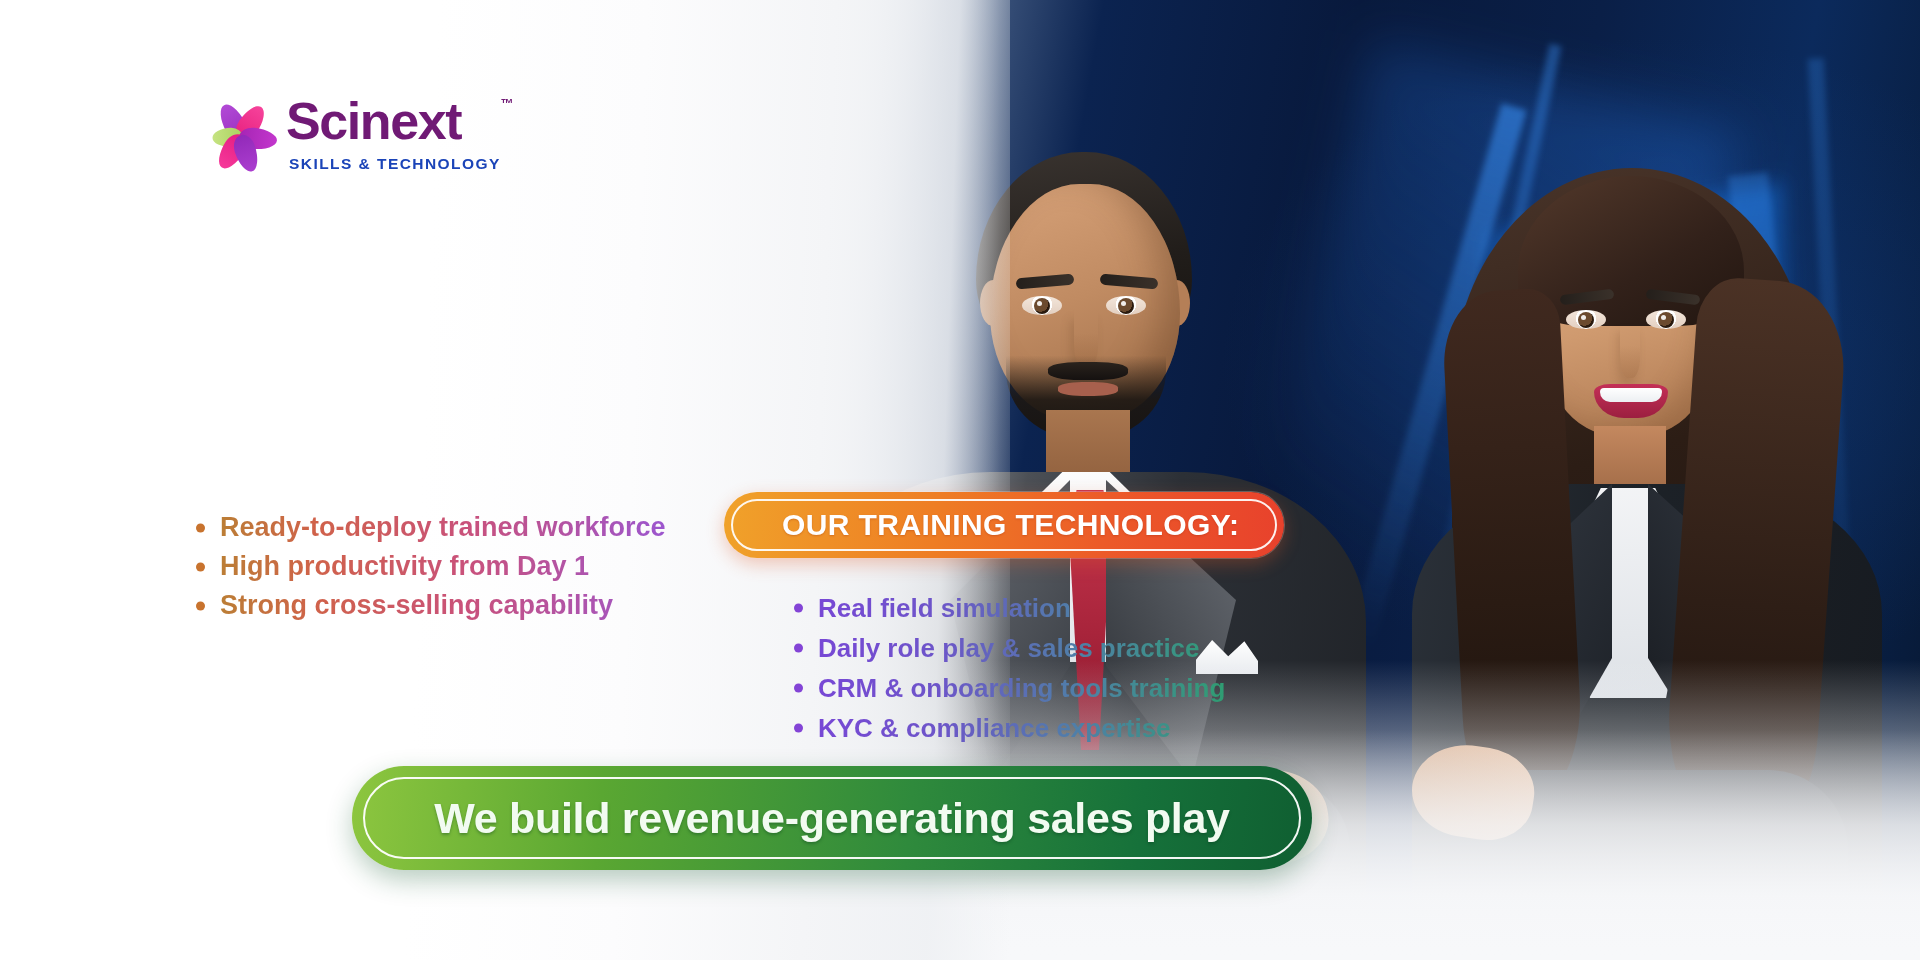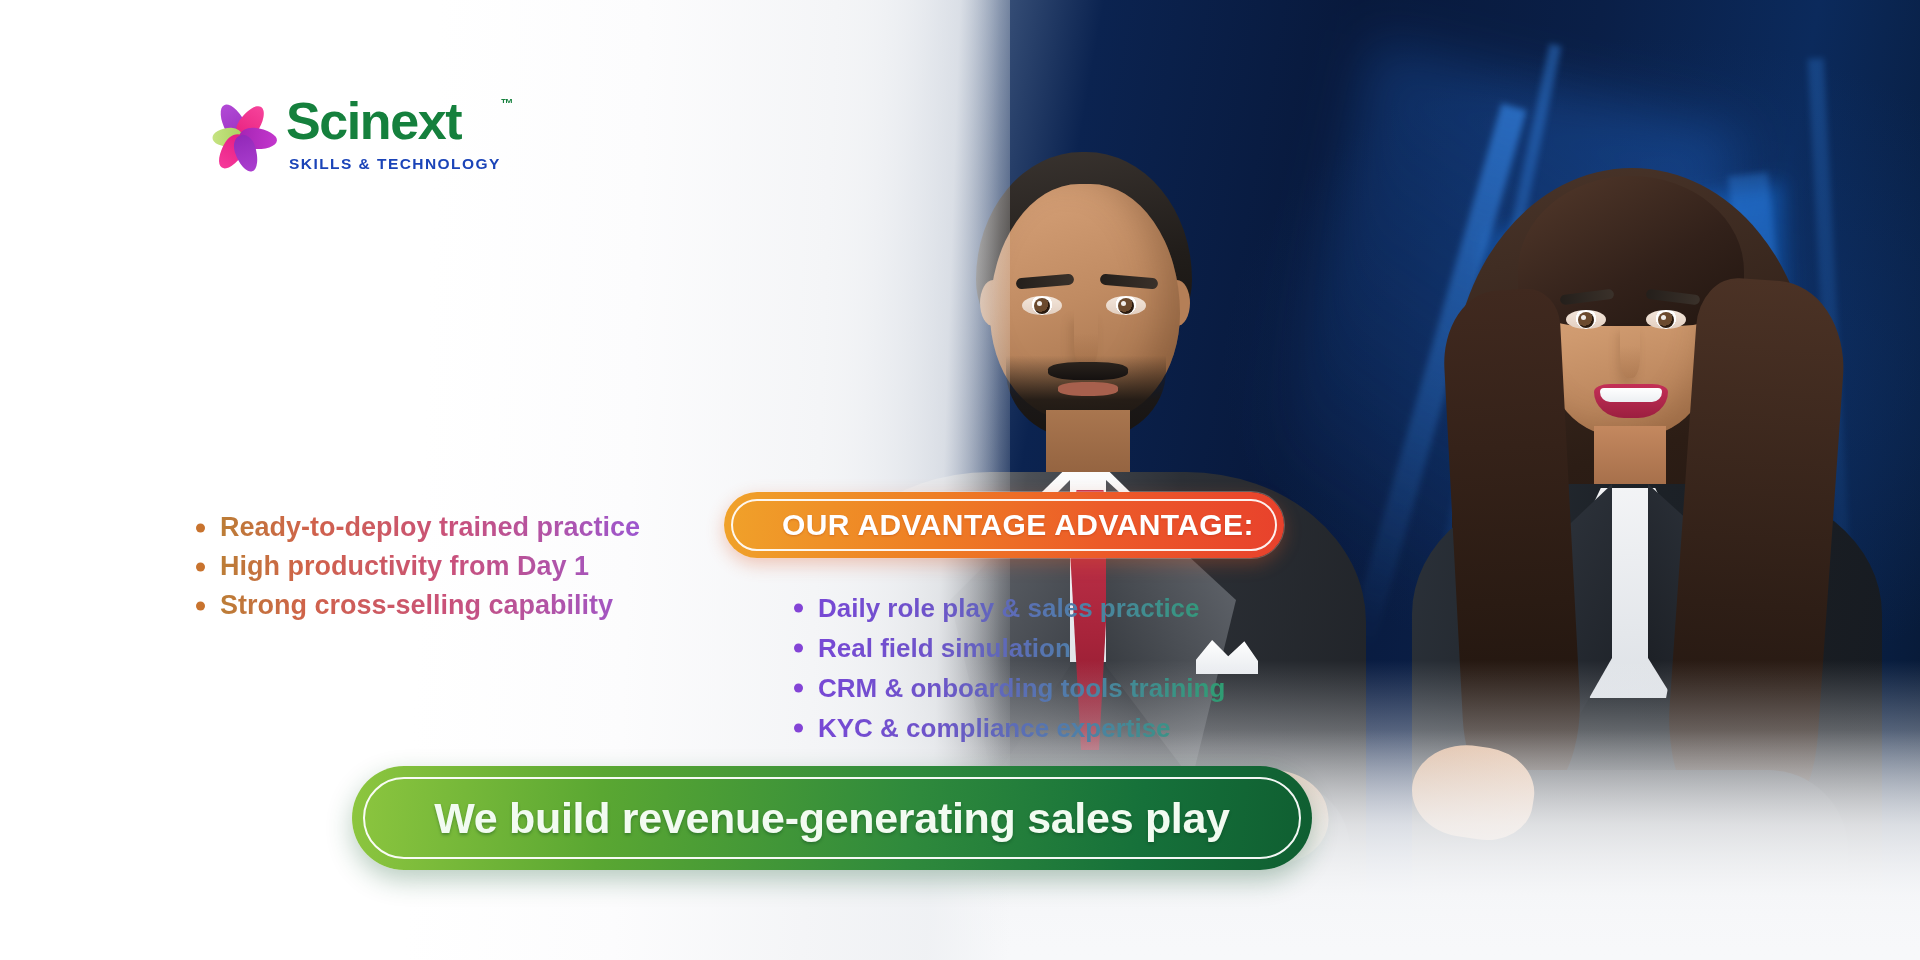--- a/index.html
+++ b/index.html
@@ -264,21 +264,21 @@
   .flower { position:relative; width:66px; height:74px; flex:0 0 auto; margin-top:4px; }
   .flower span {
     position:absolute; left:50%; top:50%;
     width:21px; height:38px; border-radius:50% 50% 50% 50% / 62% 62% 38% 38%;
     transform-origin:50% 95%;
   }
   .logo-wordmark { margin-left:12px; }
   .logo-name {
     position:relative;
     font-size:52px; font-weight:700; letter-spacing:-1.4px;
-    color:#15803d; line-height:.98;
+    color:#701a75; line-height:.98;
     font-family:"Liberation Sans", sans-serif;
   }
   .logo-tm {
     position:absolute; top:2px; right:-13px;
     font-size:13px; font-weight:700; letter-spacing:0;
   }
   .logo-sub {
     margin-top:8px; margin-left:3px;
     font-size:15.5px; font-weight:700; letter-spacing:1.45px;
     color:#1b44b8;
@@ -447,32 +447,32 @@
     <div class="logo-wordmark">
       <div class="logo-name">
         <span>Scinext</span><span class="logo-tm">™</span>
       </div>
       <div class="logo-sub">SKILLS &amp; TECHNOLOGY</div>
     </div>
   </div>
 
 
   <ul class="list list-left">
-    <li>Ready-to-deploy trained practice</li>
+    <li>Ready-to-deploy trained workforce</li>
     <li>High productivity from Day 1</li>
     <li>Strong cross-selling capability</li>
   </ul>
 
   <div class="badge-adv">
-    <span class="badge-adv-label">OUR ADVANTAGE ADVANTAGE:</span>
+    <span class="badge-adv-label">OUR TRAINING TECHNOLOGY:</span>
   </div>
 
   <ul class="list list-right">
+    <li>Real field simulation</li>
     <li>Daily role play &amp; sales practice</li>
-    <li>Real field simulation</li>
     <li>CRM &amp; onboarding tools training</li>
     <li>KYC &amp; compliance expertise</li>
   </ul>
 
   <div class="cta">
     <span class="cta-label">We build revenue-generating sales play</span>
   </div>
 
 </div>
 

